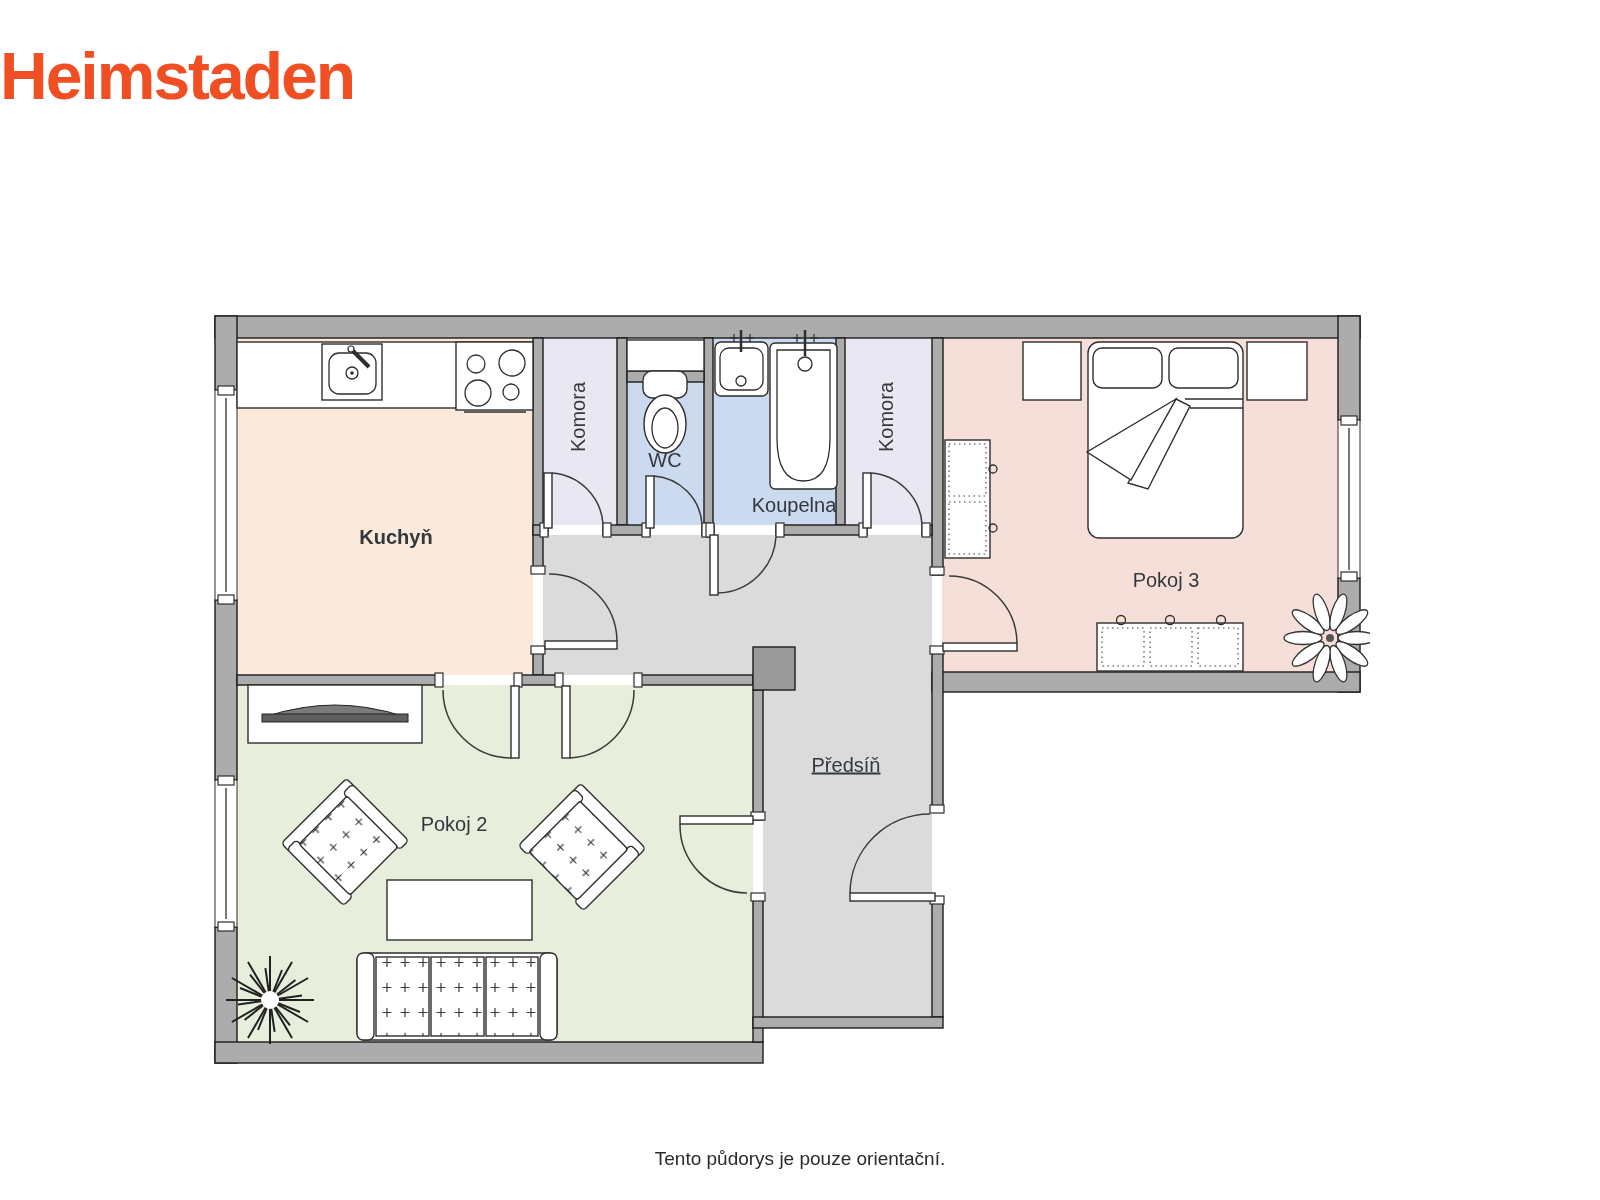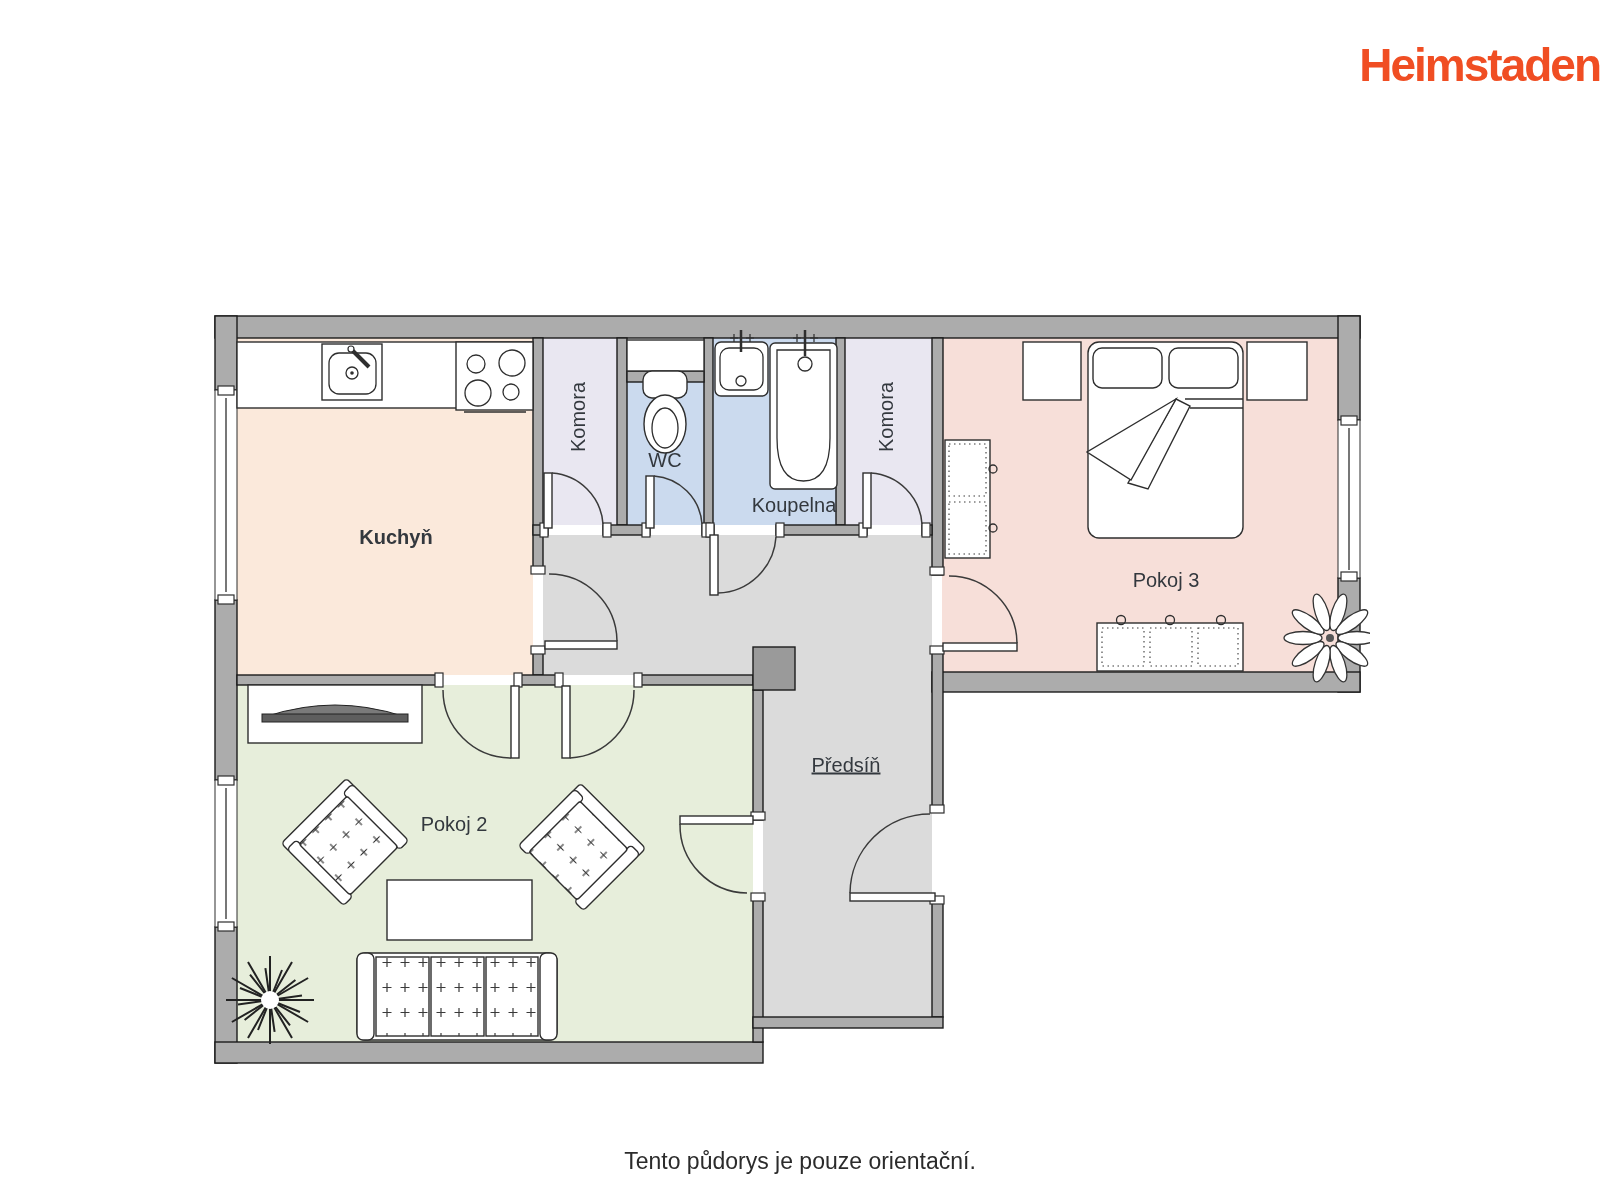--- a/index.html
+++ b/index.html
@@ -1,21 +1,21 @@
 <!DOCTYPE html>
 <html><head>
 <meta charset="utf-8">
 <style>
   html,body{margin:0;padding:0;background:#ffffff;}
   #canvas{position:relative;width:1600px;height:1200px;background:#ffffff;overflow:hidden;
           font-family:"Liberation Sans", sans-serif;}
-  .logo{position:absolute;left:0;top:38px;width:100%;text-align:right;
-        font-size:46px;font-weight:800;letter-spacing:-2px;color:#F04E23;}
+  .logo{position:absolute;left:0;top:38px;width:100%;text-align:left;
+        font-size:66px;font-weight:800;letter-spacing:-2px;color:#F04E23;}
   .caption{position:absolute;left:0;top:1148px;width:100%;text-align:center;
-           font-size:23px;color:#2b2b2b;}
+           font-size:19px;color:#2b2b2b;}
   .room-label{position:absolute;transform:translate(-50%,-50%);
               font-size:20px;color:#33383E;white-space:nowrap;}
   .room-label.vert{transform:translate(-50%,-50%) rotate(-90deg);}
   svg{position:absolute;left:200px;top:300px;}
   .wall{fill:#ACACAC;stroke:#1c1c1c;stroke-width:1.4;}
   .furn{fill:#ffffff;stroke:#2e2e2e;stroke-width:1.4;}
   .dotted{fill:none;stroke:#3a3a3a;stroke-width:1.1;stroke-dasharray:1.5 3.5;}
   .thin{fill:none;stroke:#2e2e2e;stroke-width:1.3;}
   .arc{fill:none;stroke:#3a3a3a;stroke-width:1.5;}
   .cap{fill:#ffffff;stroke:#2e2e2e;stroke-width:1.2;}

